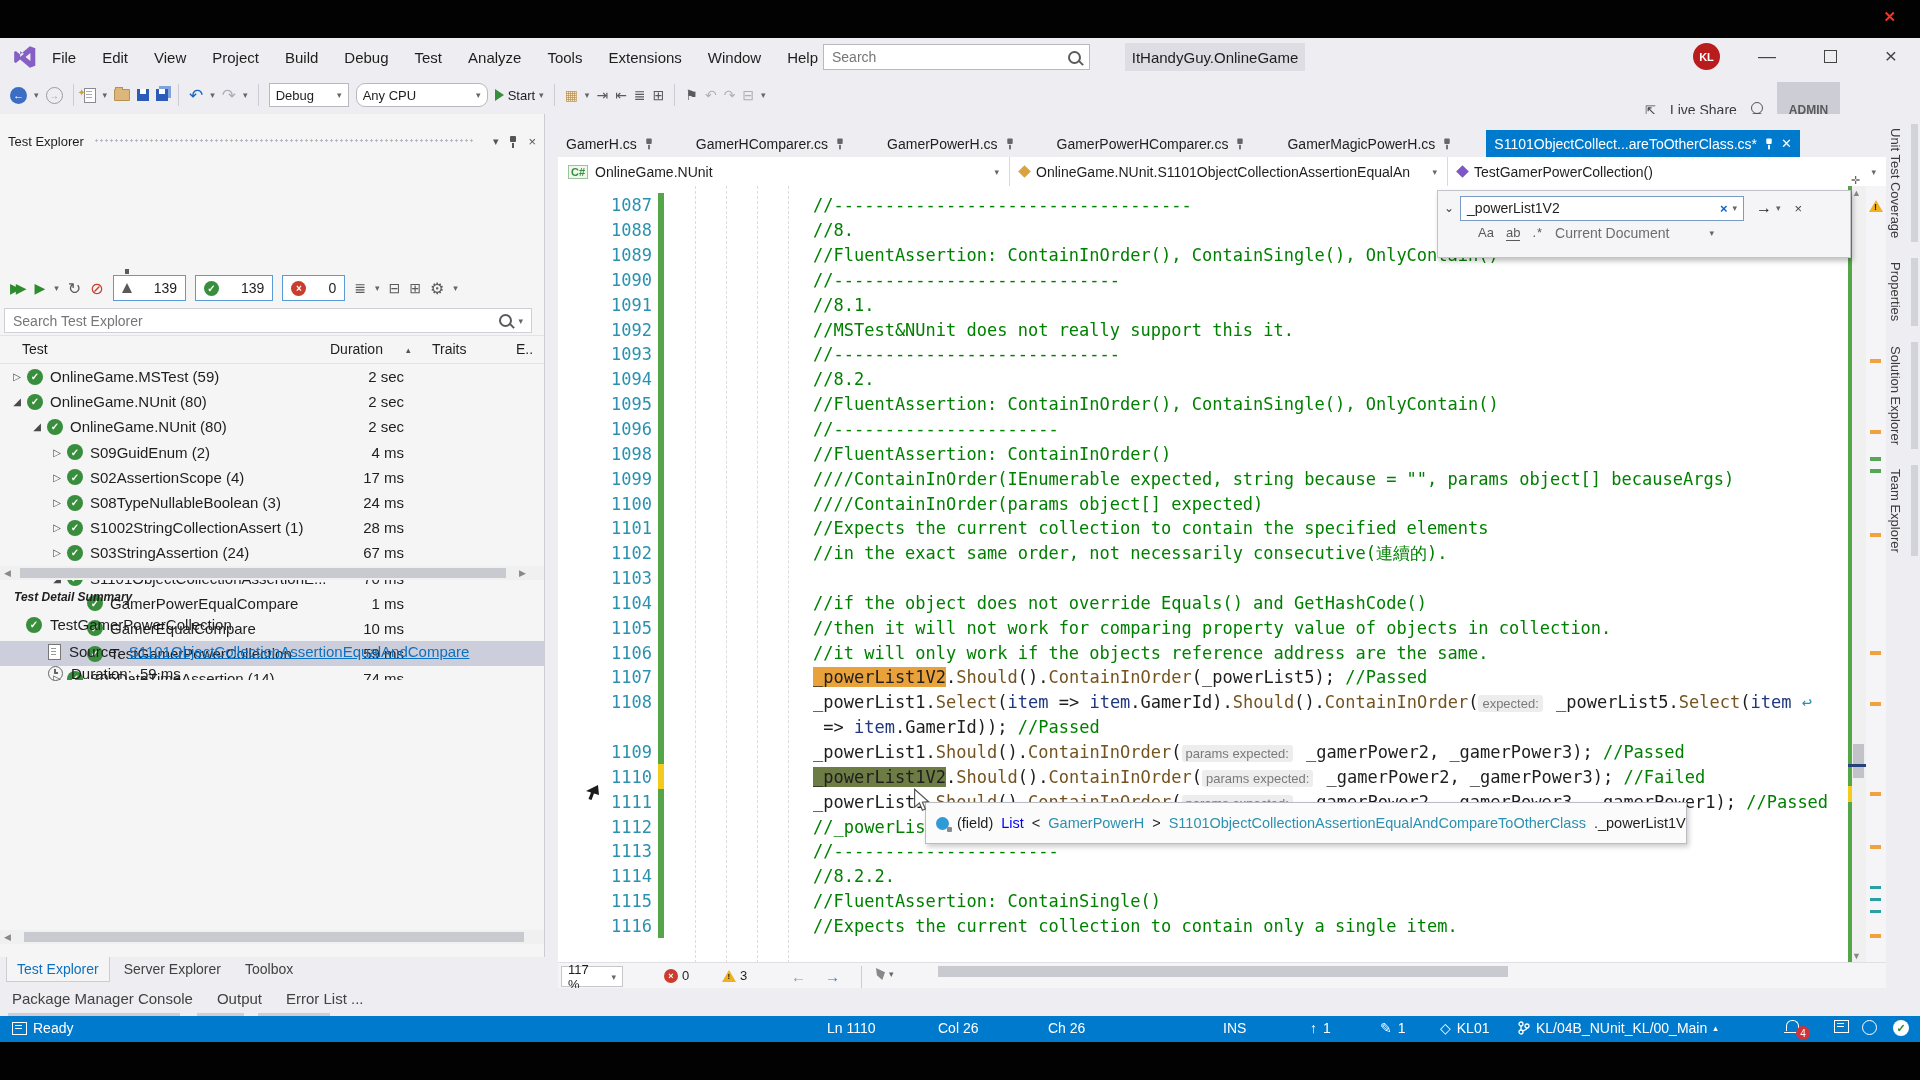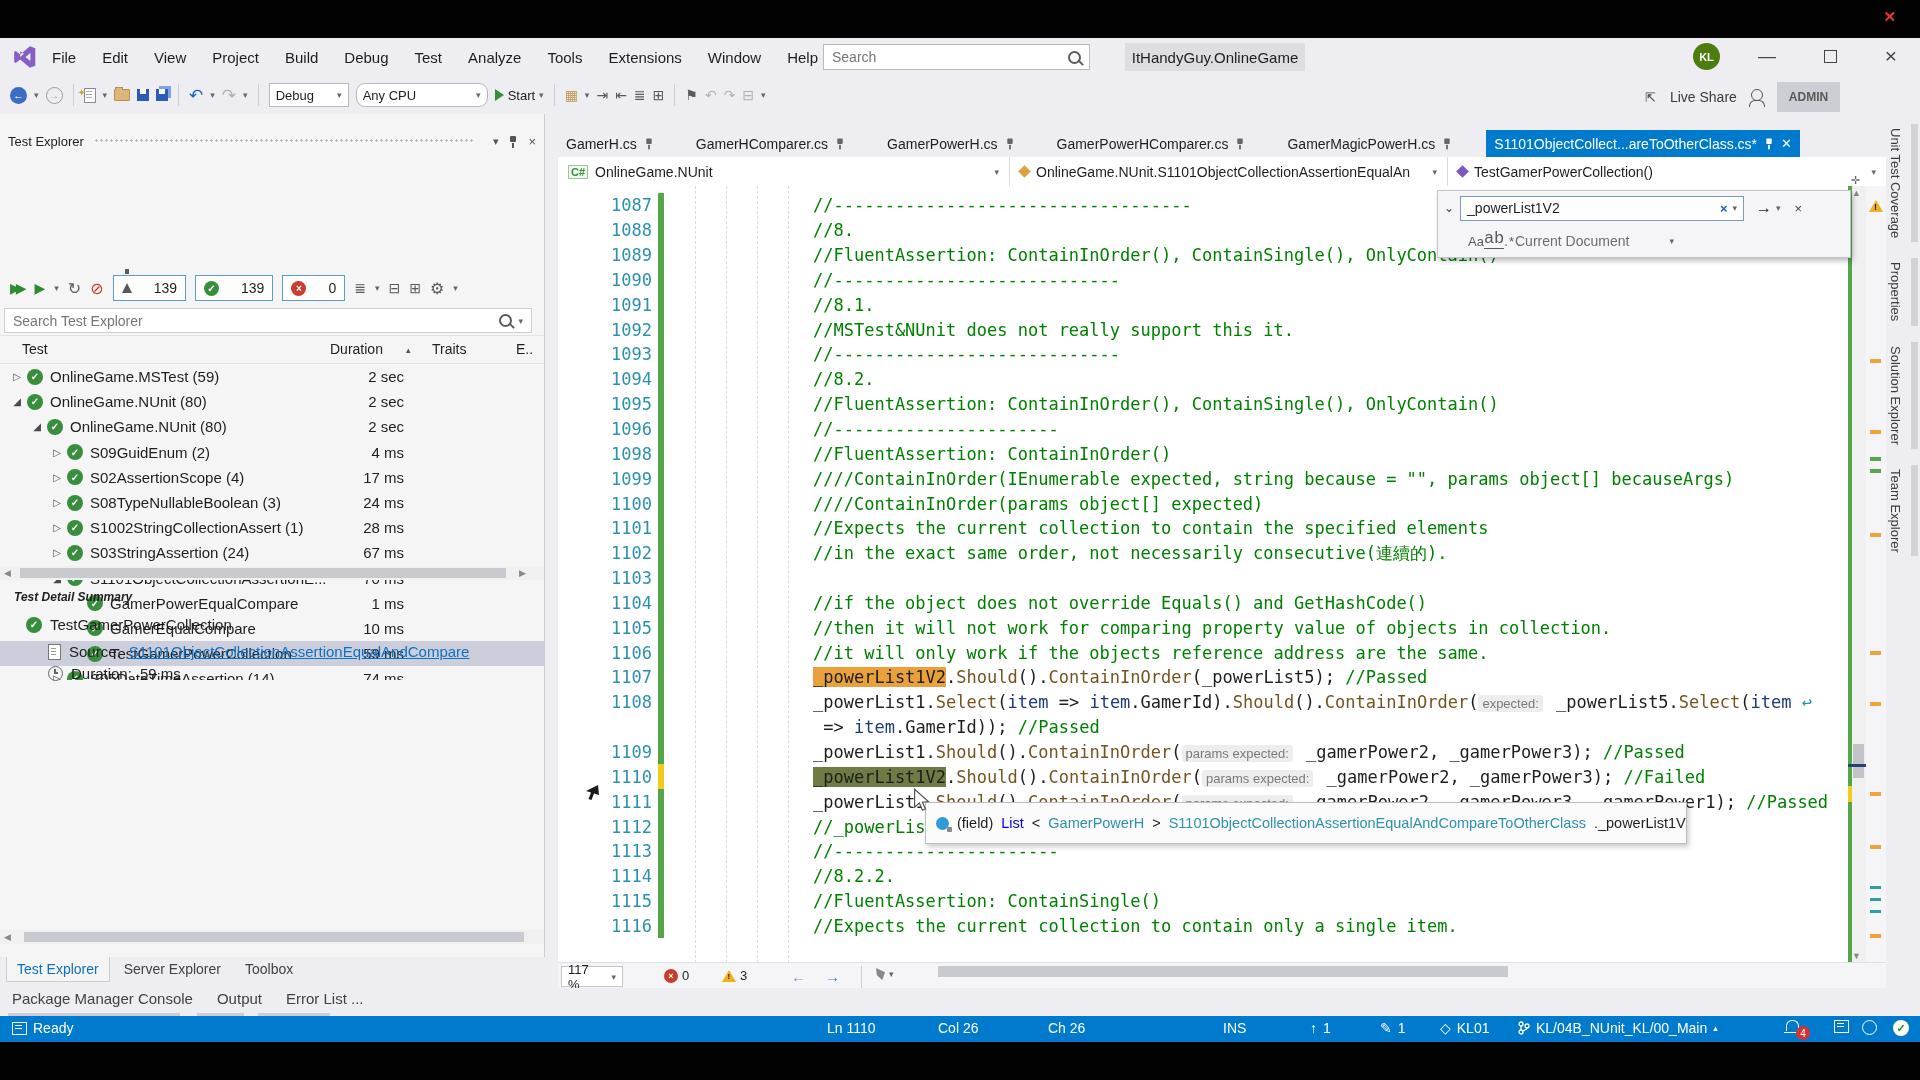--- a/index.html
+++ b/index.html
@@ -16,21 +16,21 @@
   .vslogo{margin:0 14px 0 12px;width:26px;height:26px;}
   .menus{display:flex;gap:26px;font-size:15px;}
   .menu-item{cursor:default;}
   .qsearch{position:absolute;left:823px;top:6px;width:267px;height:26px;background:#fff;border:1px solid #B8B8C0;
     display:flex;align-items:center;padding:0 8px;box-sizing:border-box;font-size:14px;color:#767676;}
   .qsearch .mag{margin-left:auto;}
   .mag{display:inline-block;width:9px;height:9px;border:2px solid #5A5A5A;border-radius:50%;position:relative;}
   .mag::after{content:"";position:absolute;width:6px;height:2px;background:#5A5A5A;transform:rotate(45deg);right:-5px;bottom:-2px;}
   .sol-chip{position:absolute;left:1125px;top:5px;width:180px;height:28px;background:#DDDDE3;display:flex;
     align-items:center;justify-content:center;font-size:15px;color:#1E1E1E;}
-  .avatar{position:absolute;left:1693px;top:5px;width:27px;height:27px;border-radius:50%;background:#4d7c0f;
+  .avatar{position:absolute;left:1693px;top:5px;width:27px;height:27px;border-radius:50%;background:#b91c1c;
     color:#fff;font-size:11px;font-weight:bold;display:flex;align-items:center;justify-content:center;}
   .winbtn{position:absolute;top:4px;width:30px;height:28px;display:flex;align-items:center;justify-content:center;
     color:#444;font-size:18px;}
   .wb-box{width:11px;height:11px;border:1px solid #444;background:transparent;}
 
   
   .toolbar{left:0;top:76px;width:1920px;height:38px;background:#EEEEF2;display:flex;align-items:center;gap:7px;padding-left:10px;box-sizing:border-box;font-size:13px;}
   .tsep{width:1px;height:22px;background:#CCCCD4;margin:0 3px;}
   .tbtn{display:flex;align-items:center;gap:2px;color:#555;}
   .circ-back{width:17px;height:17px;border-radius:50%;background:#3B6EC2;color:#fff;font-size:11px;display:flex;align-items:center;justify-content:center;}
@@ -45,21 +45,21 @@
   .ic-save::after{content:"";position:absolute;left:3px;top:0;width:6px;height:5px;background:#fff;}
   .ic-save2{box-shadow:3px -3px 0 #7FA3DC;}
   .glyph{color:#5A5A5A;font-size:14px;}
   .glyph.blue{color:#1565C0;} .glyph.dis{color:#AEAEB6;} .glyph.green{color:#2E8B2E;}
   .combo{height:24px;background:#fff;border:1px solid #B8B8C0;display:flex;align-items:center;
     padding:0 6px;box-sizing:border-box;font-size:13px;gap:6px;color:#1E1E1E;}
   .combo .caret{margin-left:auto;}
   .start-btn{display:flex;align-items:center;gap:4px;font-size:13px;color:#1E1E1E;}
   .tri-green{width:0;height:0;border-left:9px solid #388E3C;border-top:6px solid transparent;border-bottom:6px solid transparent;}
   .right-tools{position:absolute;left:1645px;top:82px;display:flex;align-items:center;gap:14px;font-size:14px;color:#3B3B3B;}
-  .admin-chip{background:#CDCDD6;color:#5A5A5A;font-weight:bold;font-size:12px;padding:8px 12px;}
+  .admin-chip{background:#CDCDD6;color:#5A5A5A;font-weight:bold;font-size:12px;padding:21px 12px;}
   .share-ic{font-size:13px;color:#444;}
   .person-ic{display:inline-block;width:10px;height:10px;border:1.5px solid #555;border-radius:50%;position:relative;top:-2px;}
   .person-ic::after{content:"";position:absolute;left:-3px;top:10px;width:14px;height:6px;border:1.5px solid #555;border-bottom:none;border-radius:6px 6px 0 0;}
 
   
   .panel{left:0;top:114px;width:545px;height:843px;background:#F5F5F5;border-right:1px solid #CCCCD4;box-sizing:border-box;}
   .p-head{position:absolute;left:0;top:14px;width:100%;height:26px;display:flex;align-items:center;padding:0 8px;box-sizing:border-box;font-size:13px;}
   .grip{flex:1;height:6px;margin:0 10px;background-image:radial-gradient(circle,#B9B9C2 1px,transparent 1.1px);background-size:5px 5px;}
   .p-head .hic{color:#555;font-size:11px;margin-left:10px;}
   .pin{display:inline-block;position:relative;width:10px;height:13px;}
@@ -161,22 +161,22 @@
   .find{left:1437px;top:190px;width:412px;height:66px;background:#F5F5F7;border:1px solid #C3C3CA;
     box-shadow:2px 3px 5px rgba(0,0,0,.25);z-index:5;font-size:14px;}
   .find .row1{position:absolute;left:0;top:3px;width:100%;height:28px;display:flex;align-items:center;}
   .find .chev{margin:0 6px;color:#444;font-size:12px;}
   .find-input{width:284px;height:25px;background:#fff;border:1px solid #7A9CC4;display:flex;align-items:center;
     padding:0 6px;box-sizing:border-box;gap:5px;}
   .find-input .txt{flex:1;color:#1E1E1E;}
   .find-input .clr{color:#1462C8;font-weight:bold;font-size:13px;}
   .find .nextbtn{margin-left:12px;font-size:16px;font-weight:bold;color:#222;}
   .find .fclose{margin-left:14px;color:#444;font-size:13px;}
-  .find .row2{position:absolute;left:30px;top:34px;width:370px;height:24px;display:flex;align-items:flex-end;color:#5A5A5A;}
-  .opt-aa{font-size:13px;} .opt-ab{font-size:17px;border-bottom:1.5px solid #5A5A5A;font-family:Liberation Mono, monospace;} .opt-rx{font-size:13px;letter-spacing:1px;}
+  .find .row2{position:absolute;left:40px;top:34px;width:370px;height:24px;display:flex;align-items:flex-start;gap:12px;color:#5A5A5A;}
+  .opt-aa{font-size:13px;} .opt-ab{font-size:13px;border-bottom:1.5px solid #5A5A5A;} .opt-rx{font-size:13px;letter-spacing:1px;}
   .scope{color:#6D6D6D;display:flex;align-items:center;gap:40px;}
 
   
   .tooltip{left:925px;top:802px;width:762px;height:42px;background:#FBFBFC;border:1px solid #BBBBC2;
     box-shadow:2px 3px 5px rgba(0,0,0,.2);z-index:6;display:flex;align-items:center;padding:0 10px;box-sizing:border-box;gap:8px;font-size:14.5px;white-space:nowrap;overflow:hidden;}
   .fld-ic{width:13px;height:13px;border-radius:50%;background:#2E9BD6;position:relative;flex:none;}
   .fld-ic::after{content:"";position:absolute;right:-3px;bottom:-2px;width:5px;height:5px;background:#8A8A92;border-radius:1px;}
   .tt-b{color:#0000FF;} .tt-cl{color:#2B91AF;} .tt-t{color:#1E1E1E;}
 
   .cursor{left:912px;top:788px;z-index:9;}

